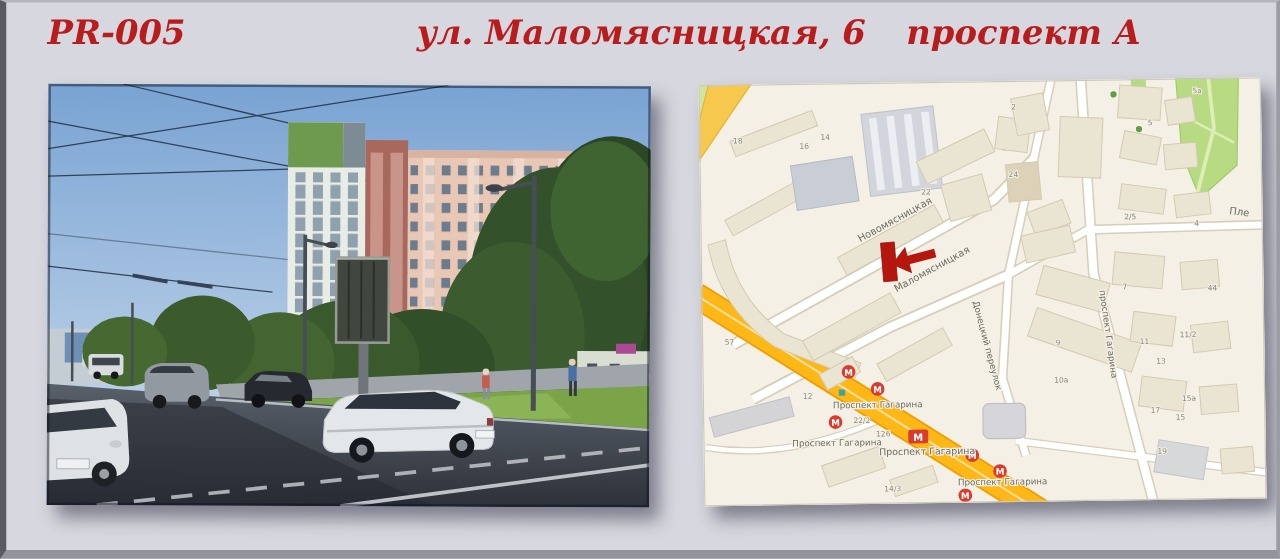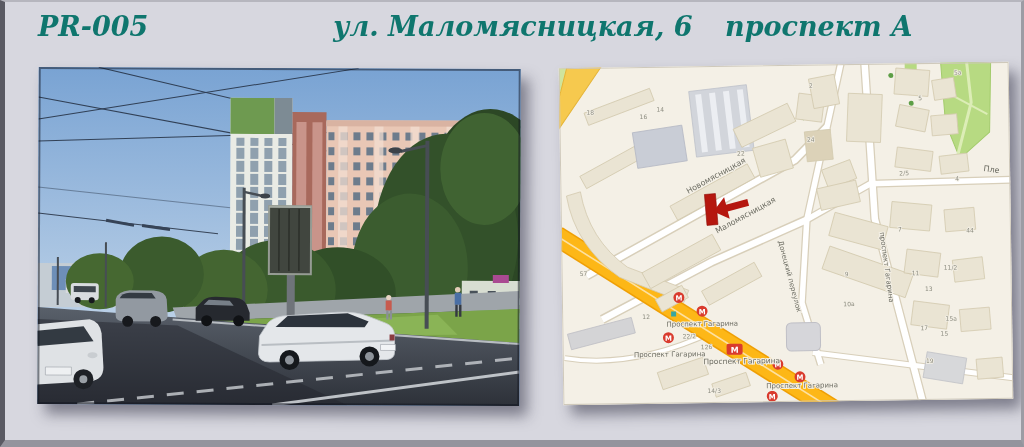--- a/index.html
+++ b/index.html
@@ -1,20 +1,20 @@
 <!DOCTYPE html>
 <html><head>
 <meta charset="utf-8">
 <style>
   html,body{margin:0;padding:0;background:#b9b9c1;}
   .page{position:relative;width:1024px;height:447px;background:#d7d7df;box-sizing:border-box;
         border-left:5px solid #5a5a63;border-right:3px solid #9c9ca4;border-top:2px solid #b6b6be;border-bottom:7px solid #94949d;
         overflow:hidden;font-family:"Liberation Sans",sans-serif;}
   .hdr{position:absolute;top:9px;height:38px;font-family:"DejaVu Serif",serif;font-style:italic;font-weight:bold;
-       font-size:27px;color:#0f766e;white-space:nowrap;}
+       font-size:27px;color:#b91c1c;white-space:nowrap;}
   .hdr.code{left:33px;}
   .hdr.addr{left:50%;transform:translateX(-50%);text-align:center;}
   .hdr.side{right:108px;}
   .shot{position:absolute;box-shadow:8px 10px 14px rgba(40,40,60,.5);}
   .photo{left:33px;top:66px;width:482px;height:337px;transform:rotate(.25deg);background:#7ea6d4;}
   .map{left:556px;top:63px;width:450px;height:337px;transform:rotate(-.8deg);background:#f4f0e6;}
   svg{display:block;}
   .mlabel{font-family:"DejaVu Sans",sans-serif;fill:#6c6c62;paint-order:stroke;stroke:#f4f0e6;stroke-width:2px;}
   .mnum{font-family:"DejaVu Sans",sans-serif;font-size:6px;fill:#8b8b7f;paint-order:stroke;stroke:#f4f0e6;stroke-width:1.5px;text-anchor:middle;}
   .mM{font-family:"DejaVu Sans",sans-serif;font-weight:bold;fill:#fff;text-anchor:middle;}

